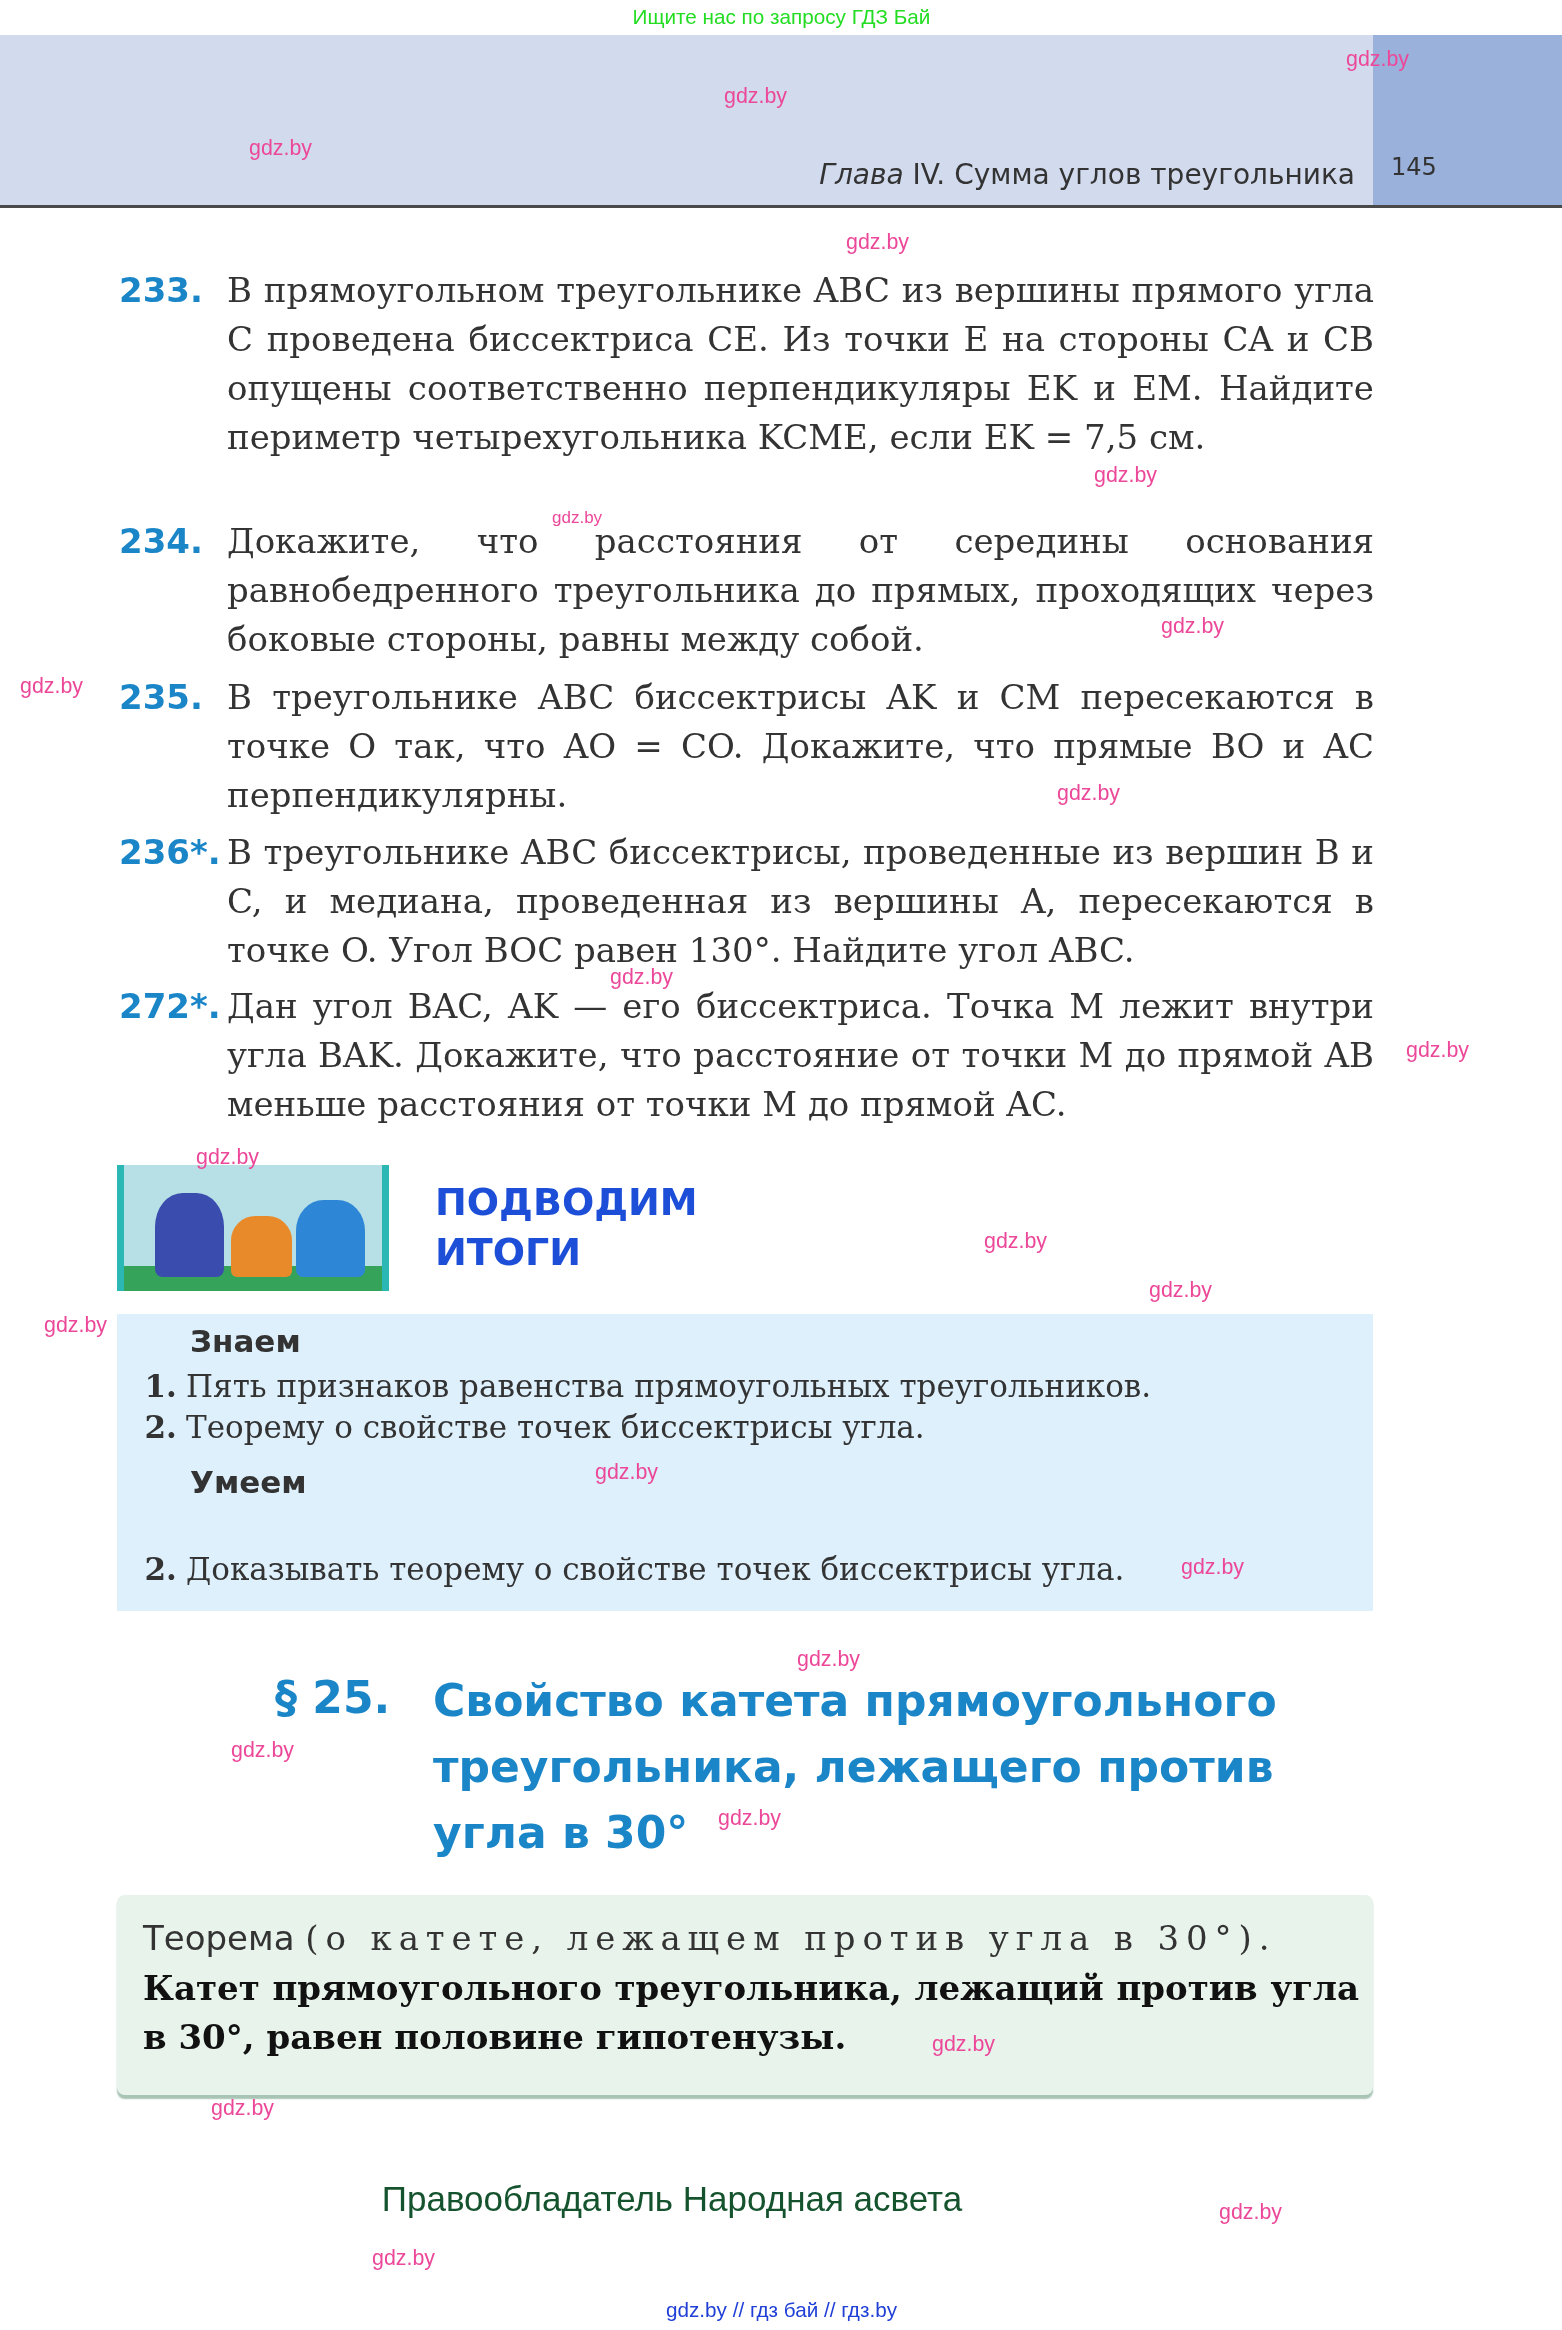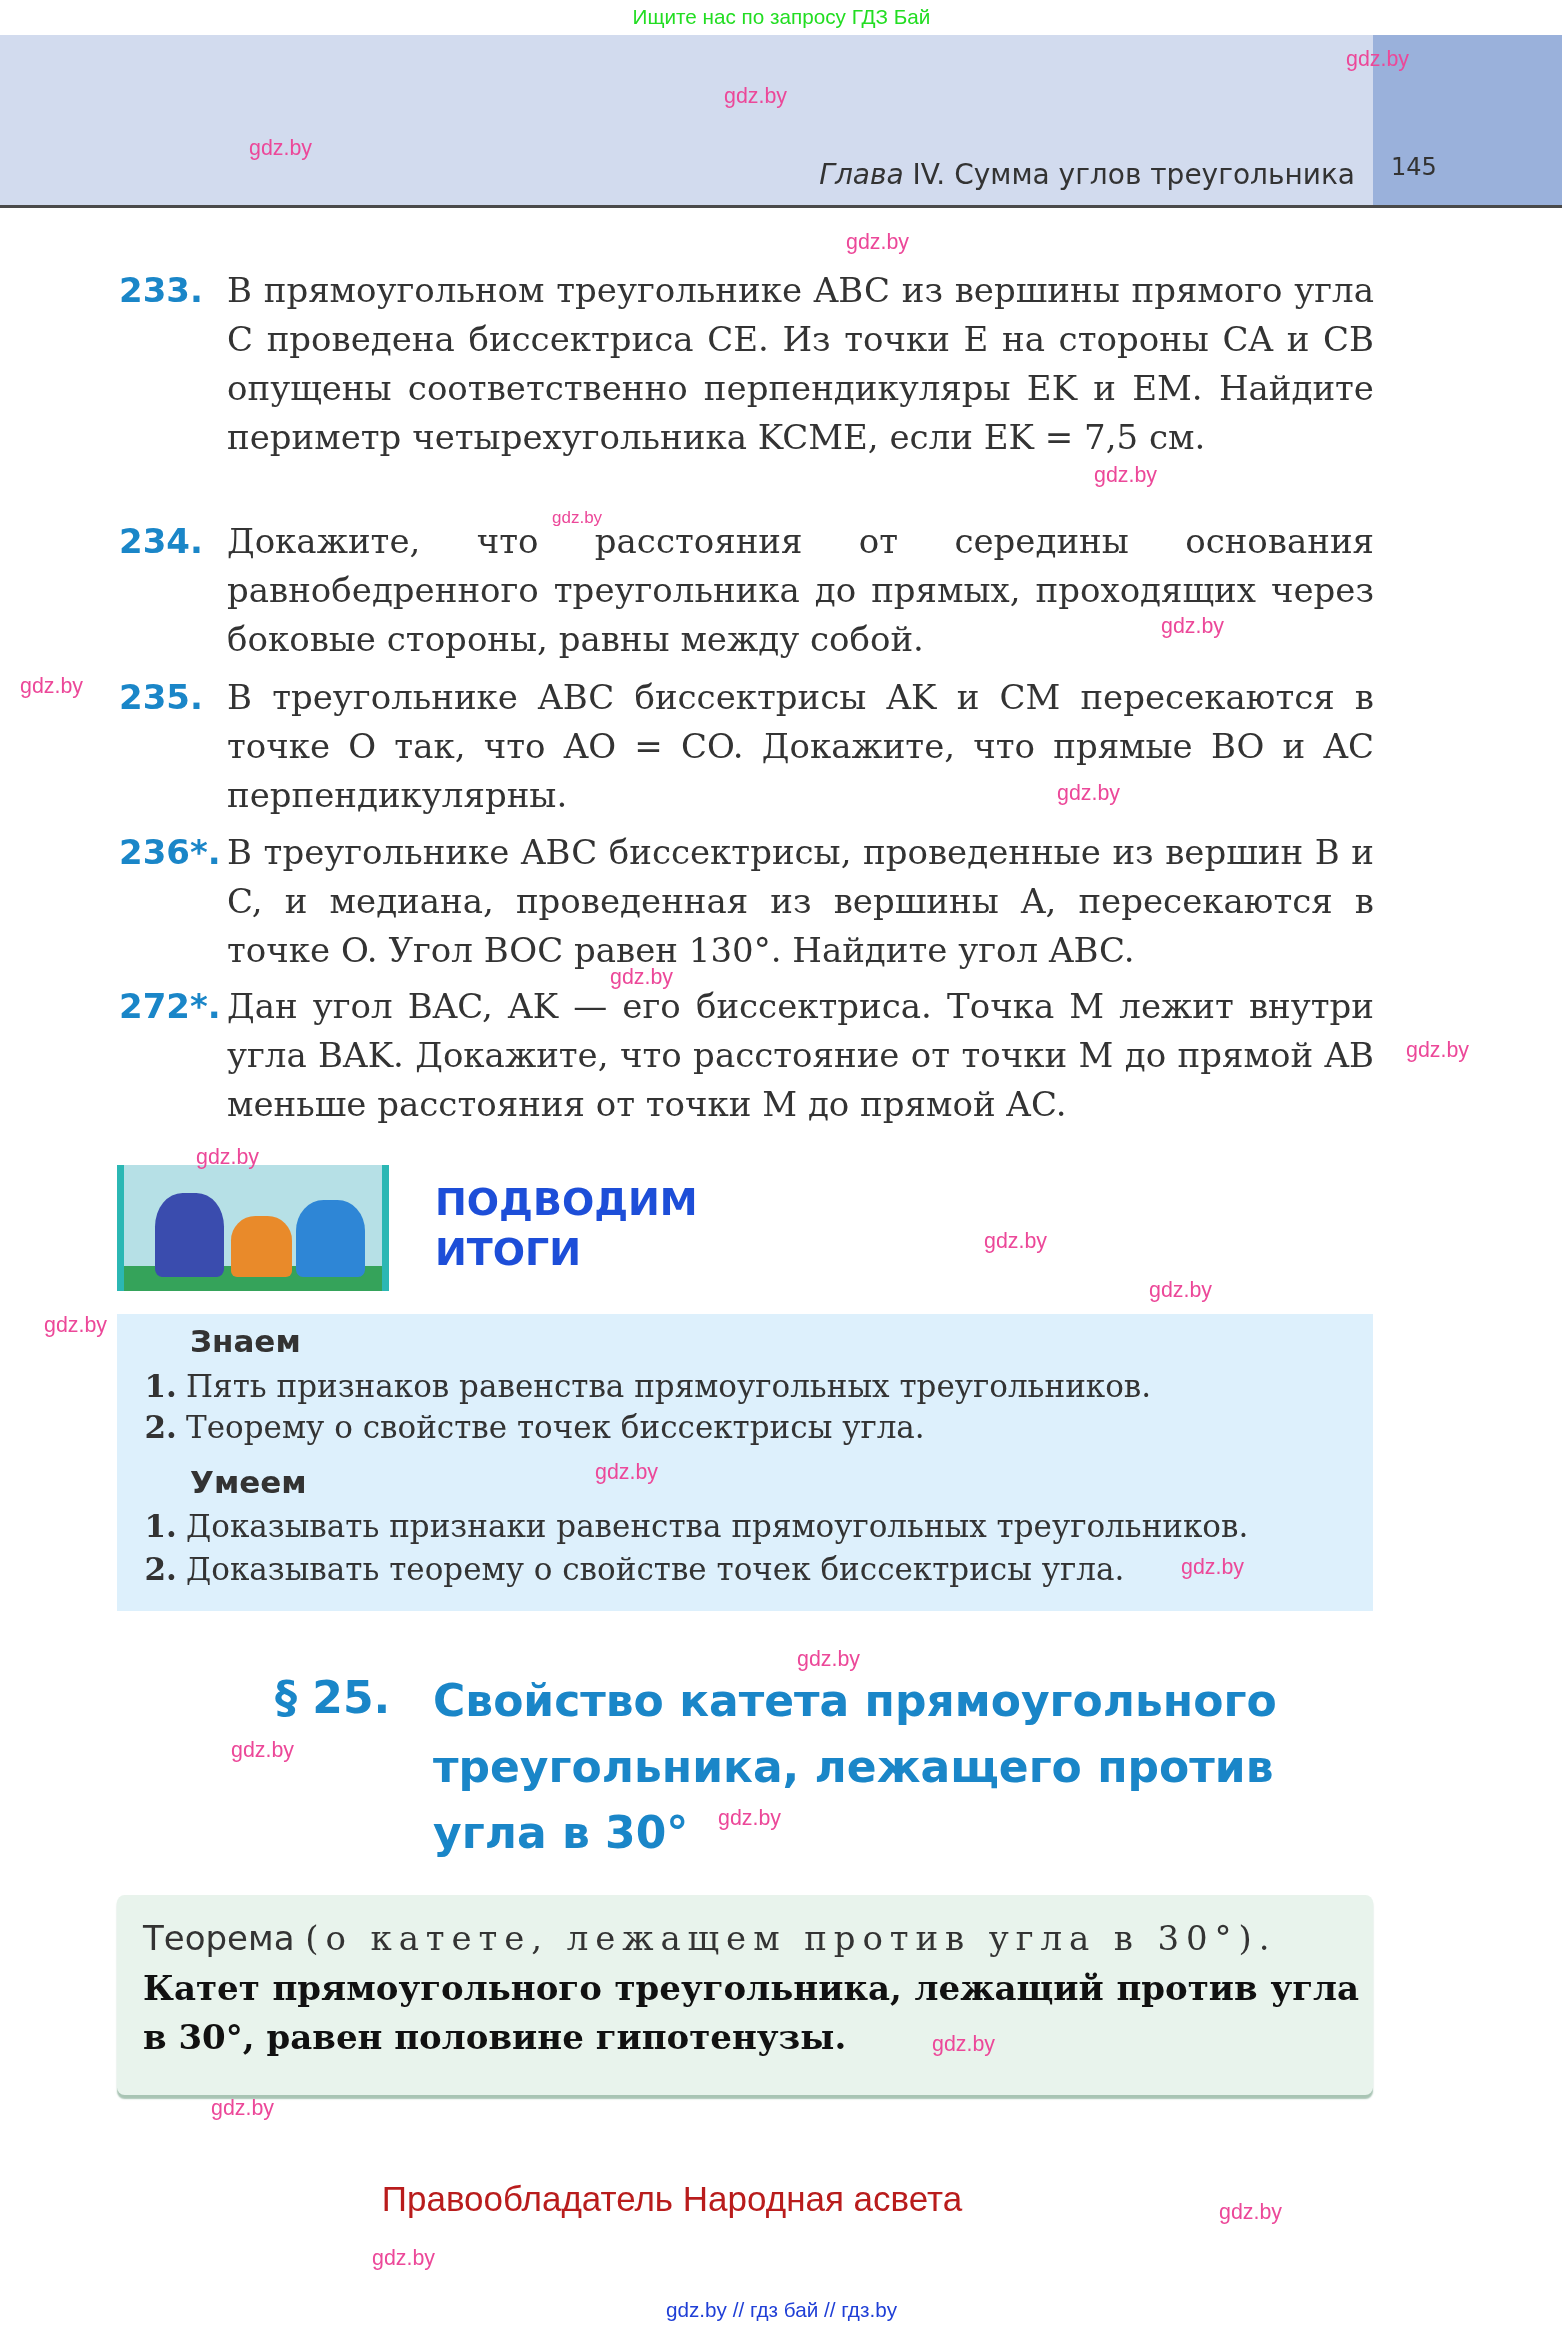--- a/index.html
+++ b/index.html
@@ -35,21 +35,21 @@
   .sec-title{position:absolute;left:433px;top:1668px;width:918px;font-family:"DejaVu Sans","Liberation Sans",sans-serif;
              font-weight:bold;font-size:44px;line-height:66px;color:#1a86c8;}
   .theorem-box{position:absolute;left:117px;top:1895px;width:1256px;height:200px;background:#e8f3ec;
                border-radius:7.7px;box-shadow:0 3.1px 1.5px #a8c4b4;}
   .theorem-head{position:absolute;left:26px;top:23px;font-size:34px;color:#333;white-space:nowrap;}
   .theorem-head .lbl{font-family:"DejaVu Sans","Liberation Sans",sans-serif;}
   .theorem-head .sp{letter-spacing:6.9px;}
   .theorem-body{position:absolute;left:26px;top:69px;width:1216px;font-size:34px;line-height:49px;
                 font-weight:bold;color:#111;text-align:justify;}
   .copyright{position:absolute;top:2179px;left:0;width:1344px;text-align:center;font-family:"Liberation Sans",sans-serif;
-             font-size:35px;color:#b91c1c;}
+             font-size:35px;color:#14532d;}
   .bottom-links{position:absolute;top:2298px;left:0;width:1563px;text-align:center;font-family:"Liberation Sans",sans-serif;
                 font-size:20.7px;color:#1f3fd6;}
 </style>
 </head>
 <body>
 
 <div class="top-ad">Ищите нас по запросу ГДЗ Бай</div>
 
 <div class="header-band"></div>
 <div class="header-page-block"></div>
@@ -86,21 +86,20 @@
 <div class="summary-title">
   <div>ПОДВОДИМ</div>
   <div>ИТОГИ</div>
 </div>
 
 <div class="know-box">
   <h3 style="top:9.2px;">Знаем</h3>
   <div class="know-item" style="top:54px;"><b>1.</b><span>Пять признаков равенства прямоугольных треугольников.</span></div>
   <div class="know-item" style="top:95px;"><b>2.</b><span>Теорему о свойстве точек биссектрисы угла.</span></div>
   <h3 style="top:150px;">Умеем</h3>
-  <div class="know-item" style="top:194px;"><b>1.</b><span>Доказывать признаки равенства прямоугольных треугольников.</span></div>
   <div class="know-item" style="top:237px;"><b>2.</b><span>Доказывать теорему о свойстве точек биссектрисы угла.</span></div>
 </div>
 
 <div class="sec-num">§ 25.</div>
 <div class="sec-title">Свойство катета прямоугольного треугольника, лежащего против угла в 30°</div>
 
 <div class="theorem-box">
   <div class="theorem-head"><span class="lbl">Теорема</span> <span class="sp">(о катете, лежащем против угла в 30°).</span></div>
   <div class="theorem-body">Катет прямоугольного треугольника, лежащий против угла в 30°, равен половине гипотенузы.</div>
 </div>

